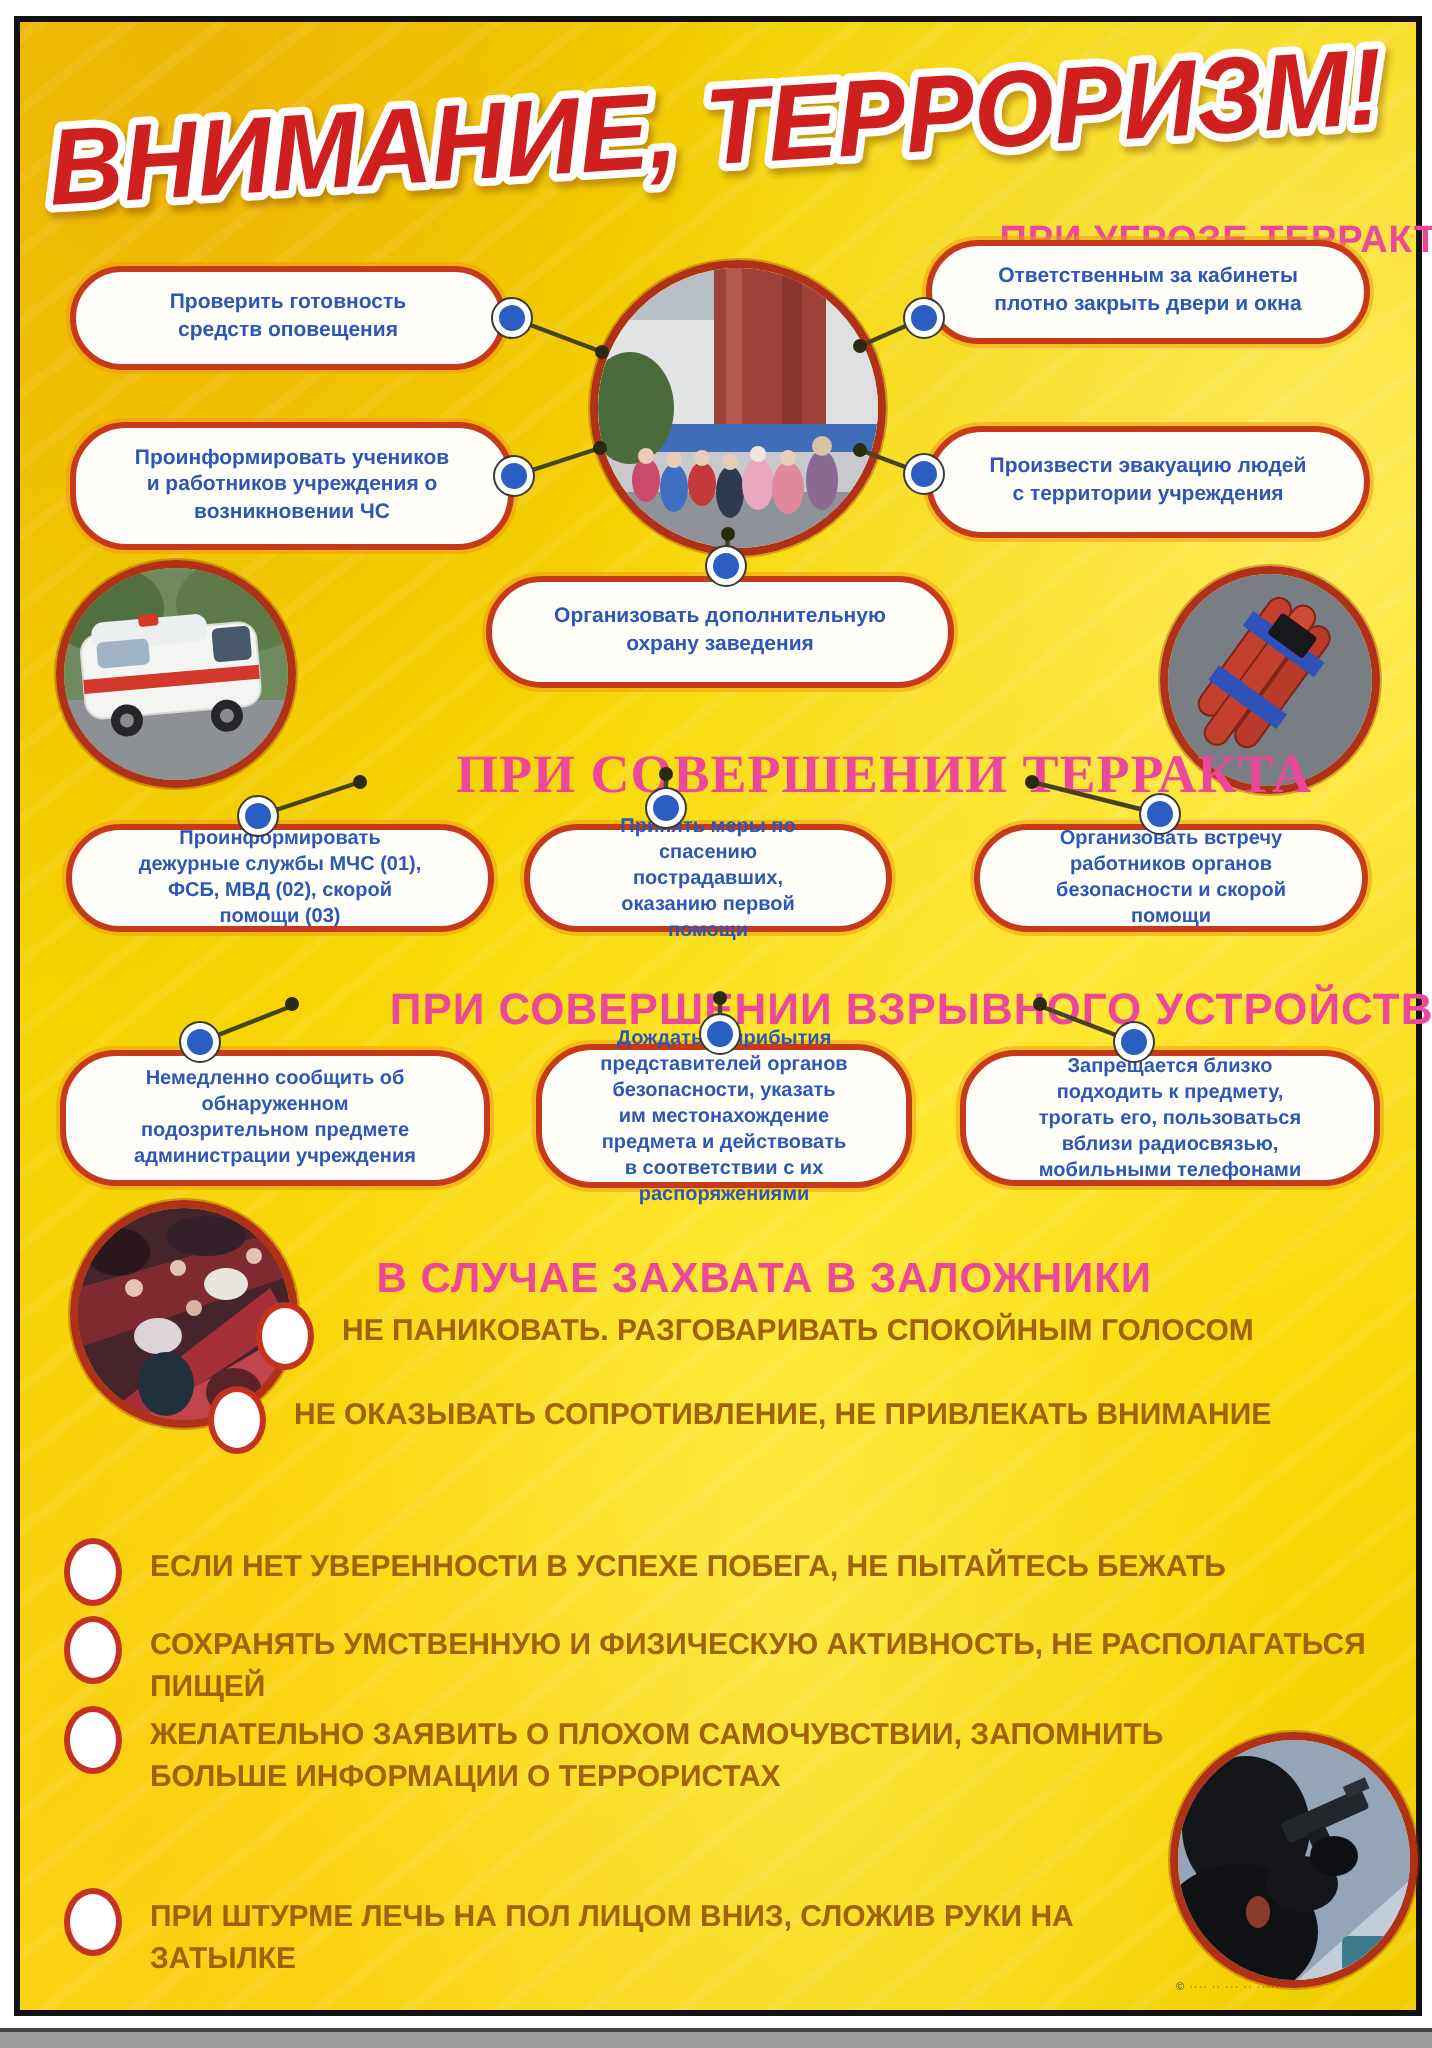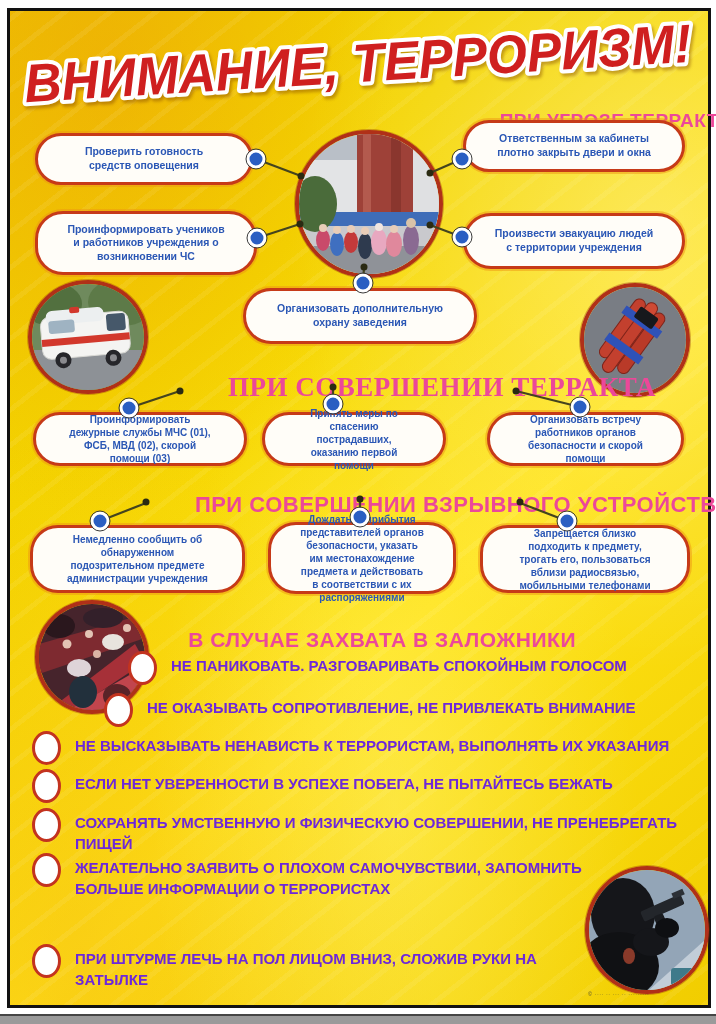--- a/index.html
+++ b/index.html
@@ -19,21 +19,21 @@
   .page-shadow{position:absolute;left:0;right:0;bottom:0;height:8px;background:#9a9a9a;border-top:2px solid #454545;}
   .conn{position:absolute;left:0;top:0;width:716px;height:1024px;z-index:6;pointer-events:none;}
   .h-red{position:absolute;margin:16px;color:#ec4899;font-weight:bold;text-align:right;letter-spacing:.5px;z-index:4;}
   .bubble{position:absolute;display:flex;align-items:center;justify-content:center;text-align:center;
     background:#fffdf8;border:3px solid #c63a18;border-radius:28px;box-shadow:0 0 0 2px rgba(238,150,20,.5);
     color:#2b57b5;font-weight:bold;font-size:10.5px;line-height:1.3;padding:4px 28px;box-sizing:border-box;z-index:4;}
   .photo{position:absolute;border:4px solid #b03018;border-radius:50%;overflow:hidden;z-index:3;box-shadow:0 0 0 1px rgba(150,60,0,.4);}
   .photo svg{display:block;width:100%;height:100%;}
   .rule{position:absolute;display:flex;align-items:flex-start;gap:14px;z-index:4;}
   .rule-dot{flex:none;width:23px;height:28px;border-radius:50%;background:#fff;border:3px solid #c3331f;margin-top:-4px;}
-  .rule-text{color:#6d28d9;font-weight:bold;font-size:15px;line-height:1.4;}
+  .rule-text{color:#a16207;font-weight:bold;font-size:15px;line-height:1.4;}
   .title-svg{position:absolute;left:0;top:12px;width:716px;height:102px;z-index:4;
     filter:drop-shadow(2px 3px 1.5px rgba(120,60,0,.40));}
   .credit{position:absolute;left:588px;top:991px;width:110px;font-size:5.5px;color:#4a4a3a;z-index:4;letter-spacing:.5px;}
 </style>
 </head>
 <body>
 
 <div class="page">
   <div class="poster"></div>
 
@@ -168,31 +168,27 @@
   </div>
 
   <div class="rule" style="left:128px;top:655px;width:575px;">
     <span class="rule-dot"></span>
     <div class="rule-text">НЕ ПАНИКОВАТЬ. РАЗГОВАРИВАТЬ СПОКОЙНЫМ ГОЛОСОМ</div>
   </div>
   <div class="rule" style="left:104px;top:697px;width:600px;">
     <span class="rule-dot"></span>
     <div class="rule-text">НЕ ОКАЗЫВАТЬ СОПРОТИВЛЕНИЕ, НЕ ПРИВЛЕКАТЬ ВНИМАНИЕ</div>
   </div>
-  <div class="rule" style="left:32px;top:735px;width:670px;">
-    <span class="rule-dot"></span>
-    <div class="rule-text">НЕ ВЫСКАЗЫВАТЬ НЕНАВИСТЬ К ТЕРРОРИСТАМ, ВЫПОЛНЯТЬ ИХ УКАЗАНИЯ</div>
-  </div>
   <div class="rule" style="left:32px;top:773px;width:650px;">
     <span class="rule-dot"></span>
     <div class="rule-text">ЕСЛИ НЕТ УВЕРЕННОСТИ В УСПЕХЕ ПОБЕГА, НЕ ПЫТАЙТЕСЬ БЕЖАТЬ</div>
   </div>
   <div class="rule" style="left:32px;top:812px;width:655px;">
     <span class="rule-dot"></span>
-    <div class="rule-text">СОХРАНЯТЬ УМСТВЕННУЮ И ФИЗИЧЕСКУЮ СОВЕРШЕНИИ, НЕ ПРЕНЕБРЕГАТЬ ПИЩЕЙ</div>
+    <div class="rule-text">СОХРАНЯТЬ УМСТВЕННУЮ И ФИЗИЧЕСКУЮ АКТИВНОСТЬ, НЕ РАСПОЛАГАТЬСЯ ПИЩЕЙ</div>
   </div>
   <div class="rule" style="left:32px;top:857px;width:585px;">
     <span class="rule-dot"></span>
     <div class="rule-text">ЖЕЛАТЕЛЬНО ЗАЯВИТЬ О ПЛОХОМ САМОЧУВСТВИИ, ЗАПОМНИТЬ БОЛЬШЕ ИНФОРМАЦИИ О ТЕРРОРИСТАХ</div>
   </div>
   <div class="rule" style="left:32px;top:948px;width:510px;">
     <span class="rule-dot"></span>
     <div class="rule-text">ПРИ ШТУРМЕ ЛЕЧЬ НА ПОЛ ЛИЦОМ ВНИЗ, СЛОЖИВ РУКИ НА ЗАТЫЛКЕ</div>
   </div>
 

